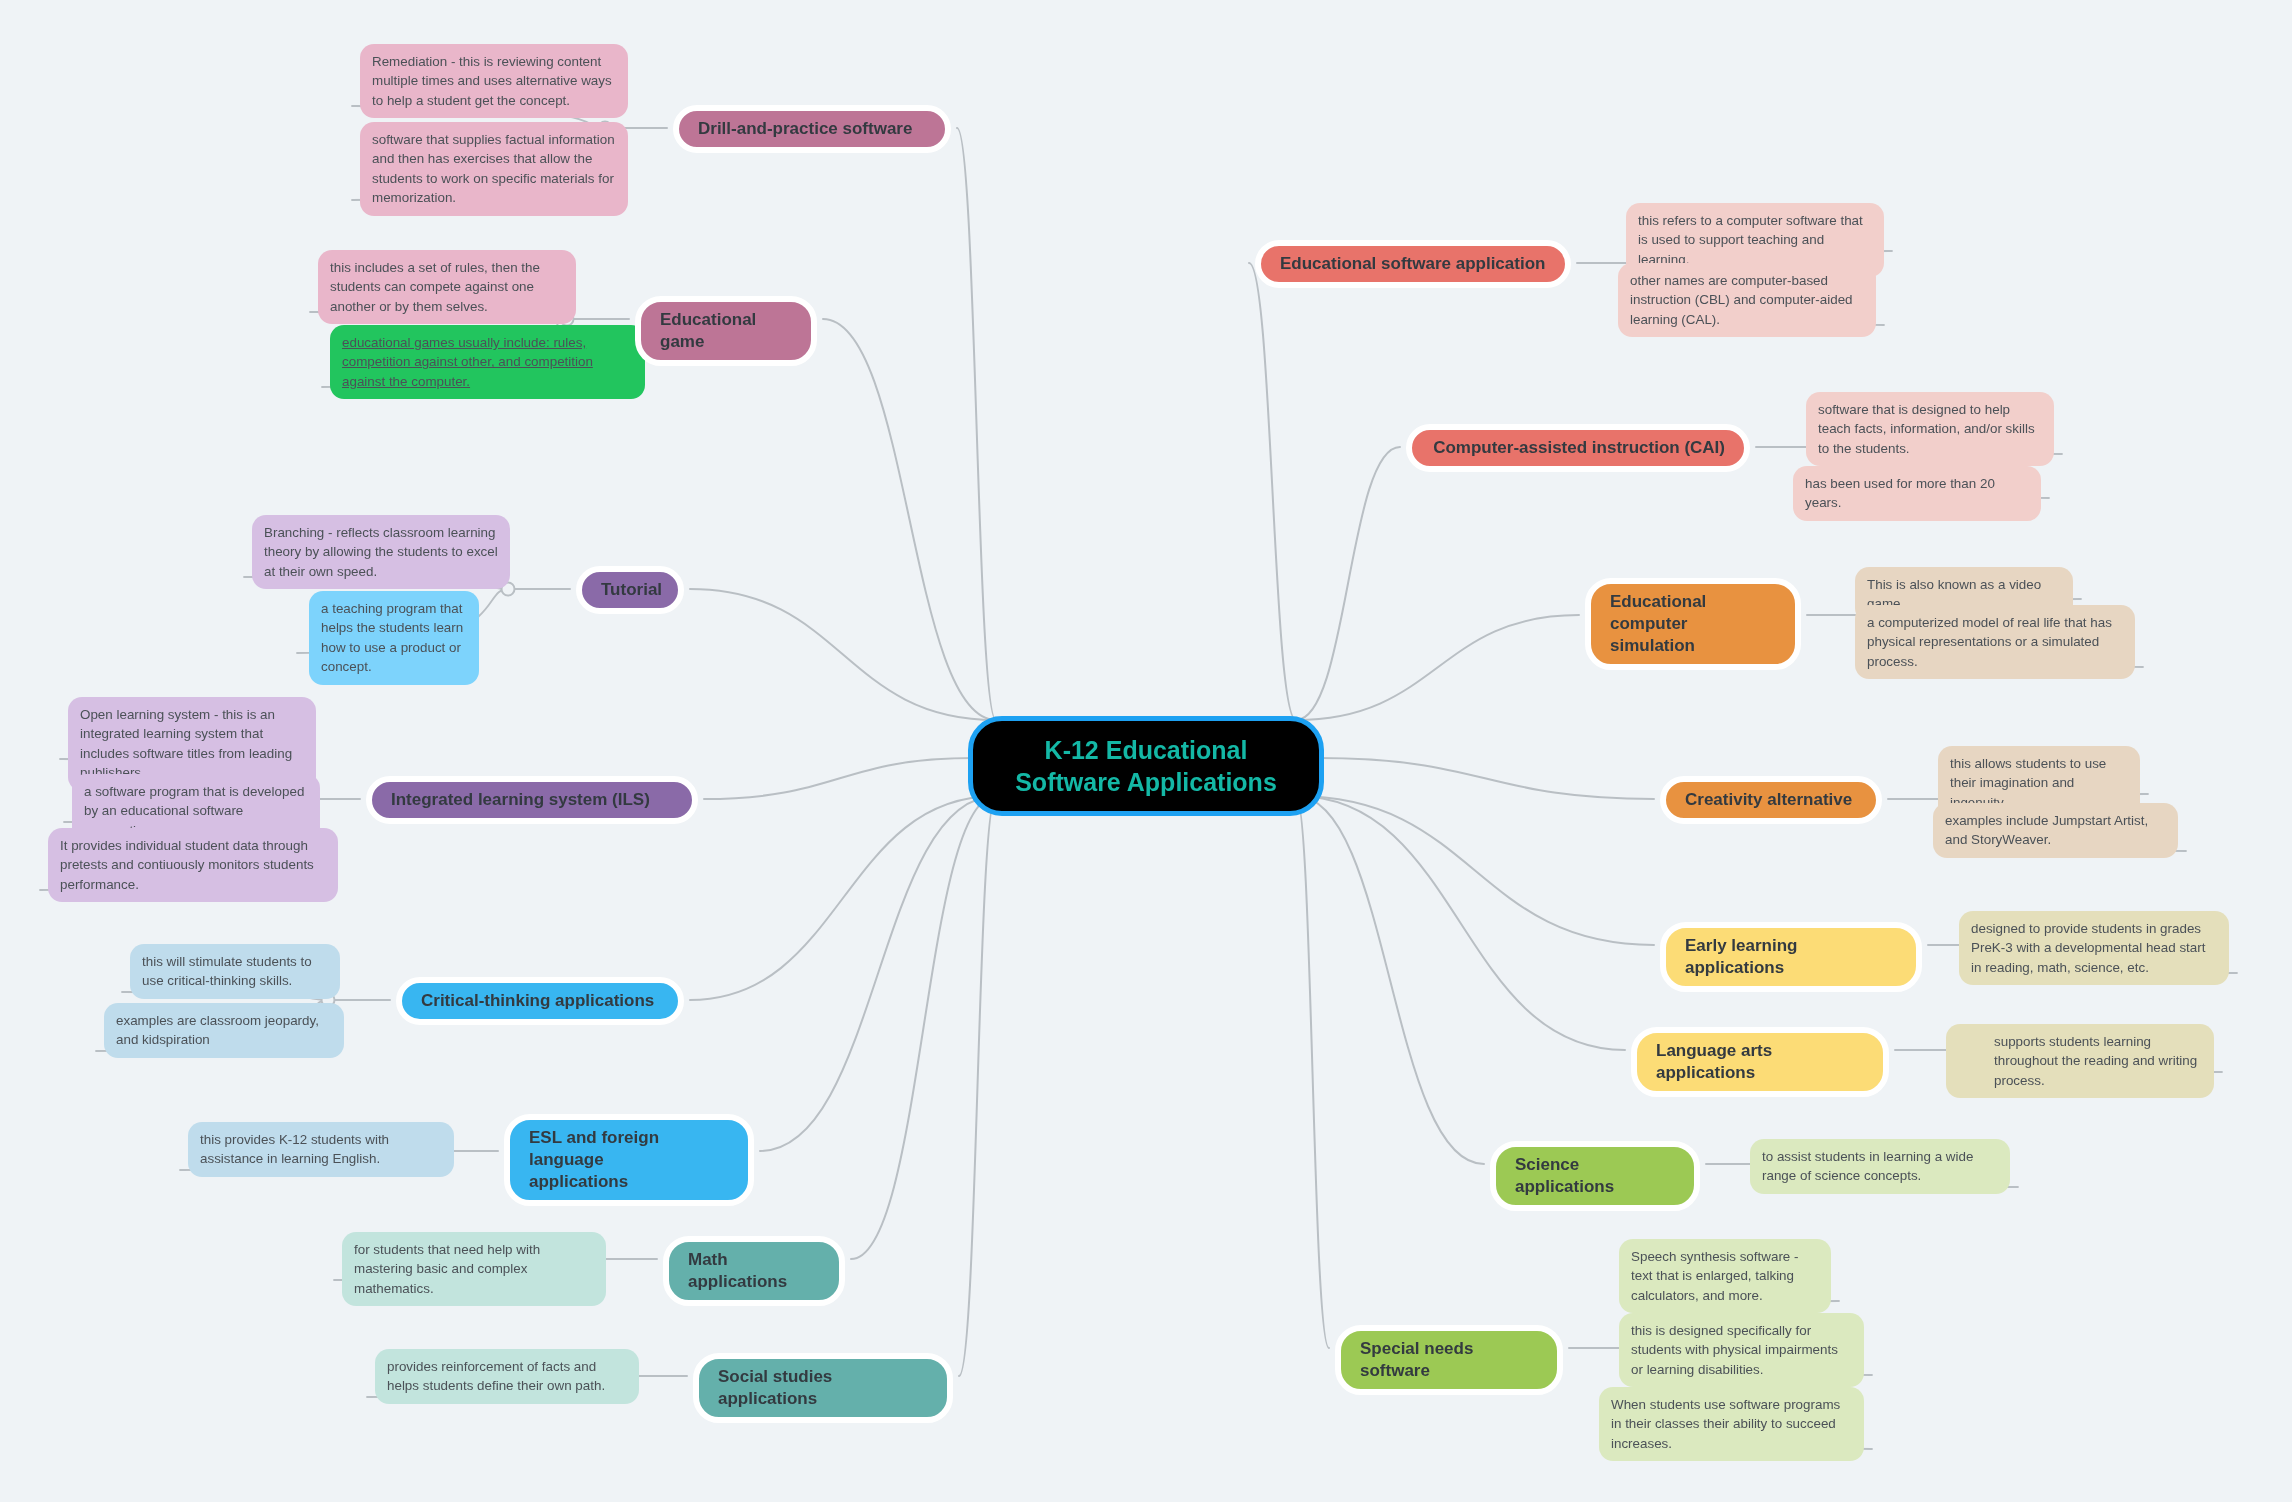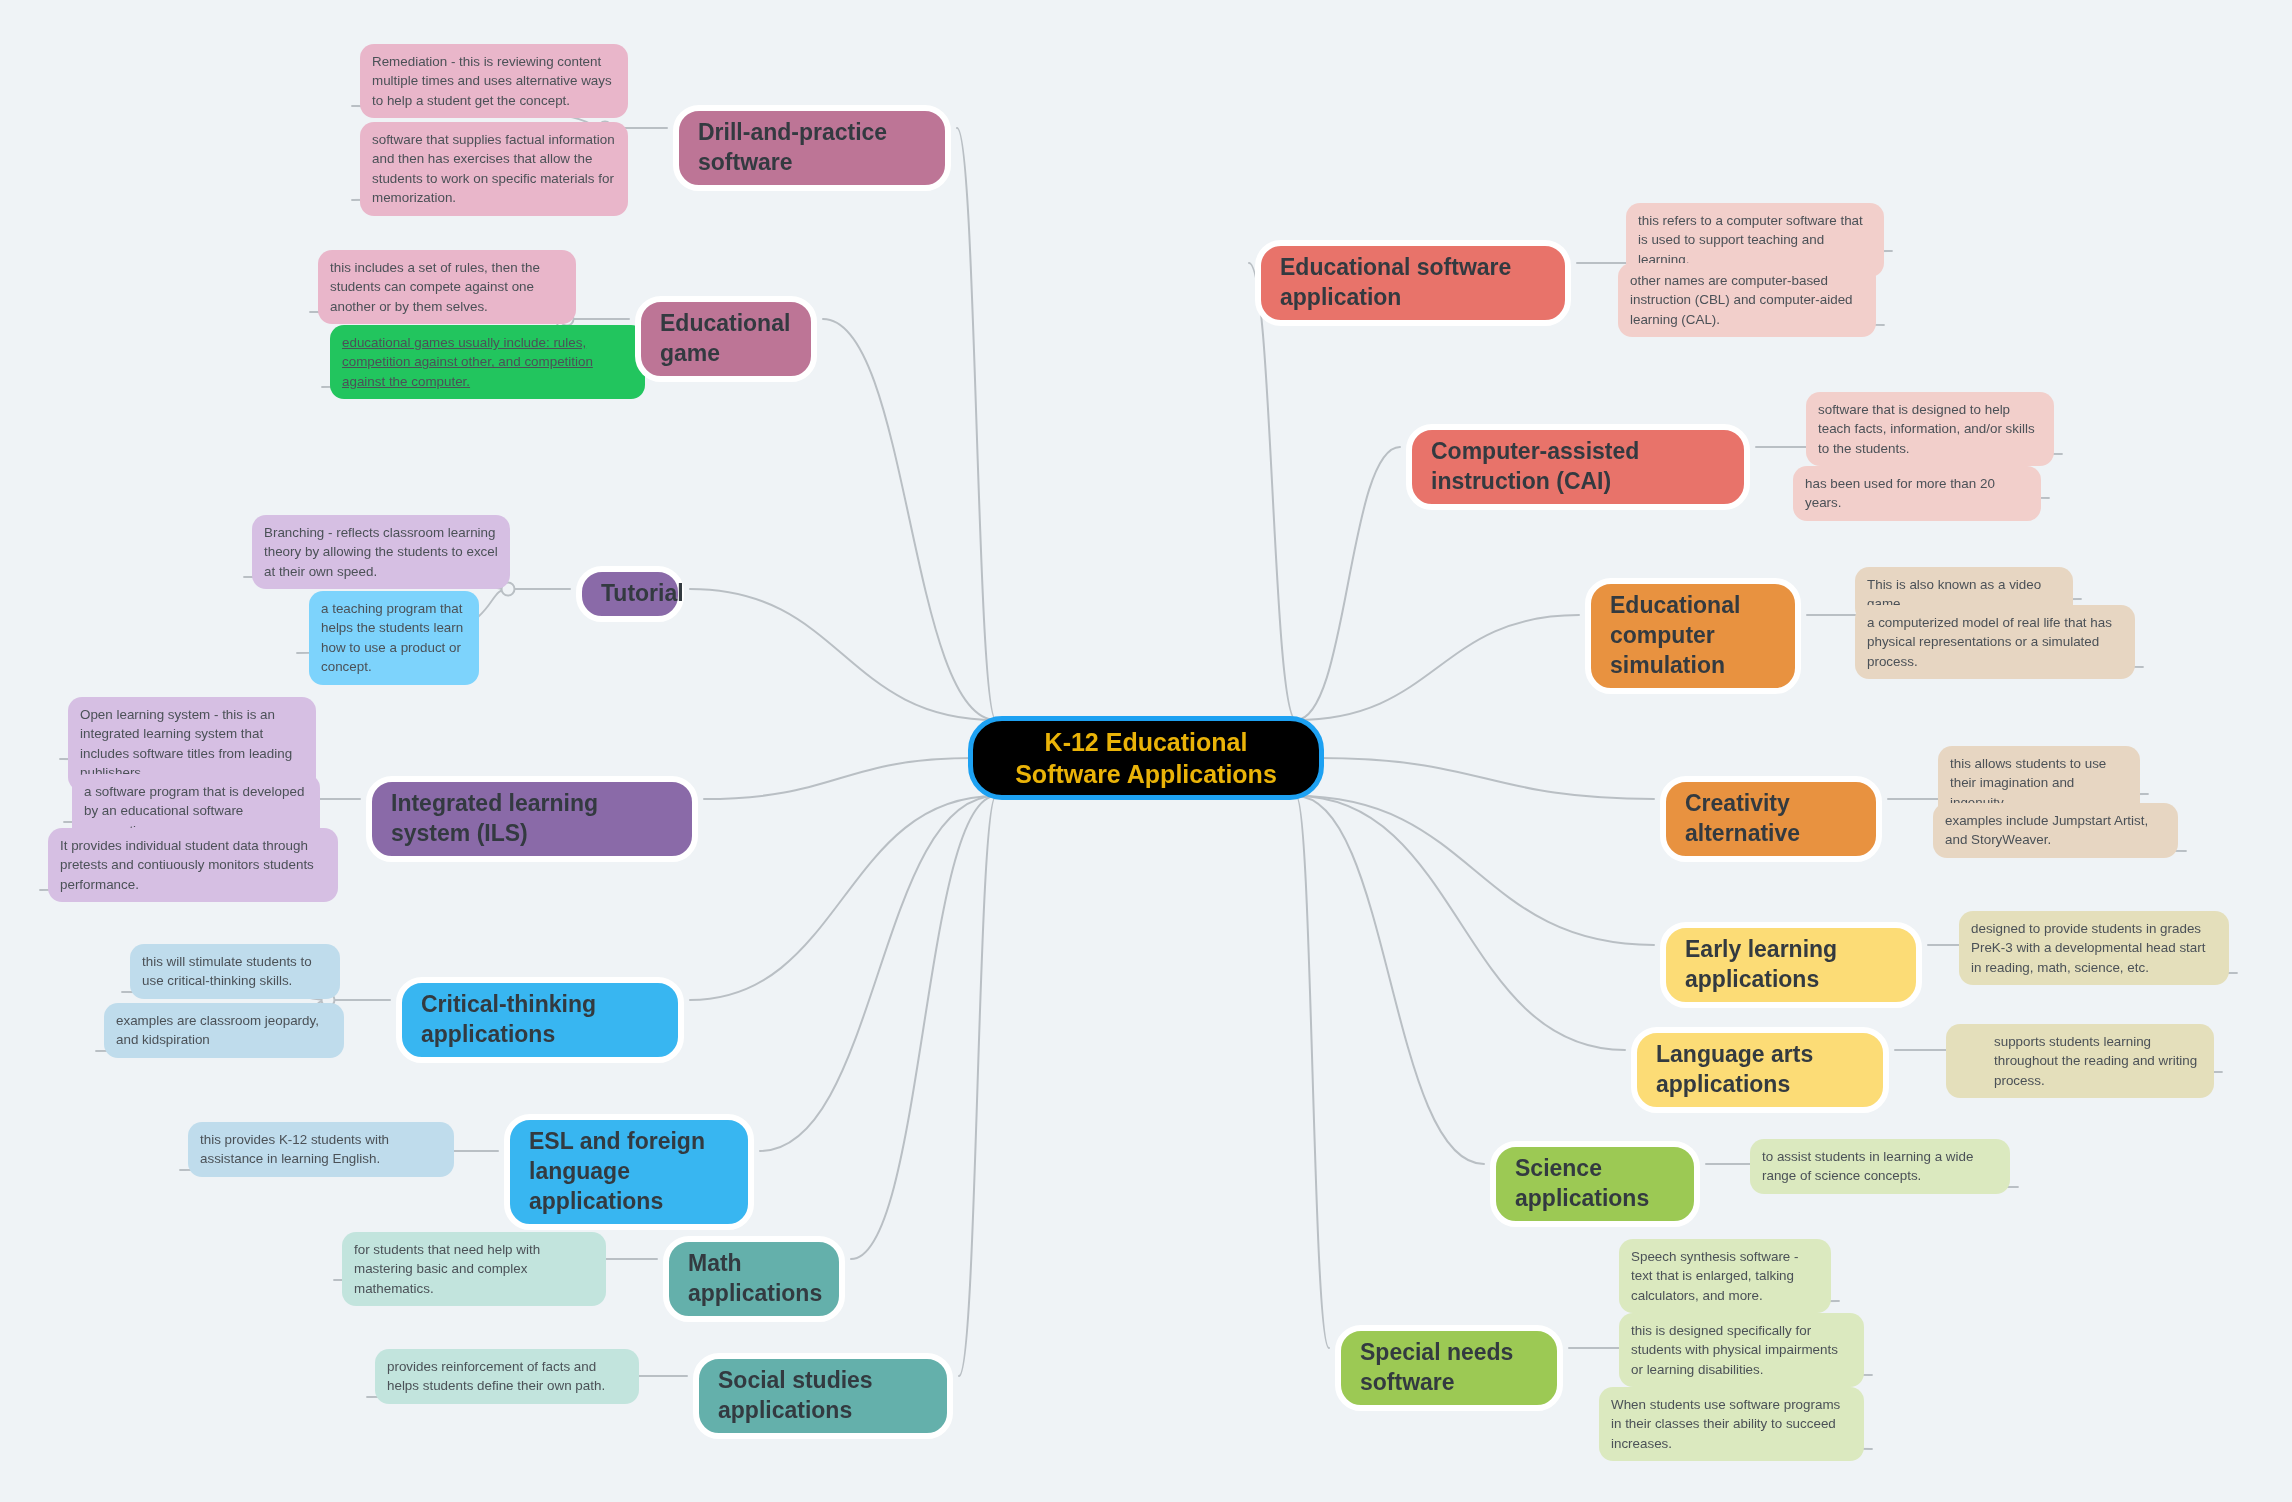--- a/index.html
+++ b/index.html
@@ -47,21 +47,21 @@
     z-index: 40;
   }
   
   .topic {
     position: absolute;
     box-sizing: border-box;
     border: 6px solid #ffffff;
     border-radius: 26px;
     color: #333a40;
     font-weight: bold;
-    font-size: 23px;
+    font-size: 17px;
     line-height: 1.3;
     display: flex;
     align-items: center;
     padding: 7px 19px;
     z-index: 30;
     white-space: pre-line;
   }
   
   .leaf {
     position: absolute;
@@ -152,21 +152,21 @@
       <path d="M 1768 1164 C 1798 1164, 1750 1187, 2018 1187" fill="none" stroke="#b9bfc4" stroke-width="1.8" stroke-linecap="round"></path>
       <circle cx="1768" cy="1164" r="6.5" fill="#eff3f6" stroke="#b9bfc4" stroke-width="2"></circle>
       <path d="M 1296 796 C 1312.5 796, 1312.5 1348, 1329 1348" fill="none" stroke="#b9bfc4" stroke-width="2" stroke-linecap="round"></path>
       <path d="M 1569 1348 L 1631 1348" fill="none" stroke="#b9bfc4" stroke-width="2" stroke-linecap="round"></path>
       <path d="M 1631 1348 C 1661 1348, 1619 1301, 1839 1301" fill="none" stroke="#b9bfc4" stroke-width="1.8" stroke-linecap="round"></path>
       <path d="M 1631 1348 C 1661 1348, 1619 1375, 1872 1375" fill="none" stroke="#b9bfc4" stroke-width="1.8" stroke-linecap="round"></path>
       <path d="M 1631 1348 C 1661 1348, 1599 1449, 1872 1449" fill="none" stroke="#b9bfc4" stroke-width="1.8" stroke-linecap="round"></path>
       <circle cx="1631" cy="1348" r="6.5" fill="#eff3f6" stroke="#b9bfc4" stroke-width="2"></circle>
     </svg>
 
-  <div class="root-node" id="root-el" style="left: 968px; top: 716px; width: 356px; height: 84px; background: rgb(0, 0, 0); border-color: rgb(29, 161, 242); color: #eab308;">K-12 Educational Software
+  <div class="root-node" id="root-el" style="left: 968px; top: 716px; width: 356px; height: 100px; background: rgb(0, 0, 0); border-color: rgb(29, 161, 242); color: #14b8a6;">K-12 Educational Software
 Applications</div>
 
   <div id="nodes-layer">
       <div class="topic" style="left: 673px; top: 105px; width: 278px; min-height: 46px; background: rgb(189, 117, 150);"><span>Drill-and-practice software</span></div>
       <div class="leaf" style="left: 360px; top: 44px; width: 268px; min-height: 62px; background: rgb(233, 182, 202);"><span>Remediation - this is reviewing content multiple times and uses alternative ways to help a student get the concept.</span></div>
       <div class="leaf" style="left: 360px; top: 122px; width: 268px; min-height: 78px; background: rgb(233, 182, 202);"><span>software that supplies factual information and then has exercises that allow the students to work on specific materials for memorization.</span></div>
       <div class="topic" style="left: 635px; top: 296px; width: 182px; min-height: 46px; background: rgb(189, 117, 150);"><span>Educational game</span></div>
       <div class="leaf" style="left: 318px; top: 250px; width: 258px; min-height: 62px; background: rgb(233, 182, 202);"><span>this includes a set of rules, then the students can compete against one another or by them selves.</span></div>
       <div class="leaf" style="left: 330px; top: 325px; width: 315px; min-height: 62px; background: #22c55e; text-decoration: underline;"><span>educational games usually include: rules, competition against other, and competition against the computer.</span></div>
       <div class="topic" style="left: 576px; top: 566px; width: 108px; min-height: 46px; background: rgb(138, 106, 168);"><span>Tutorial</span></div>

